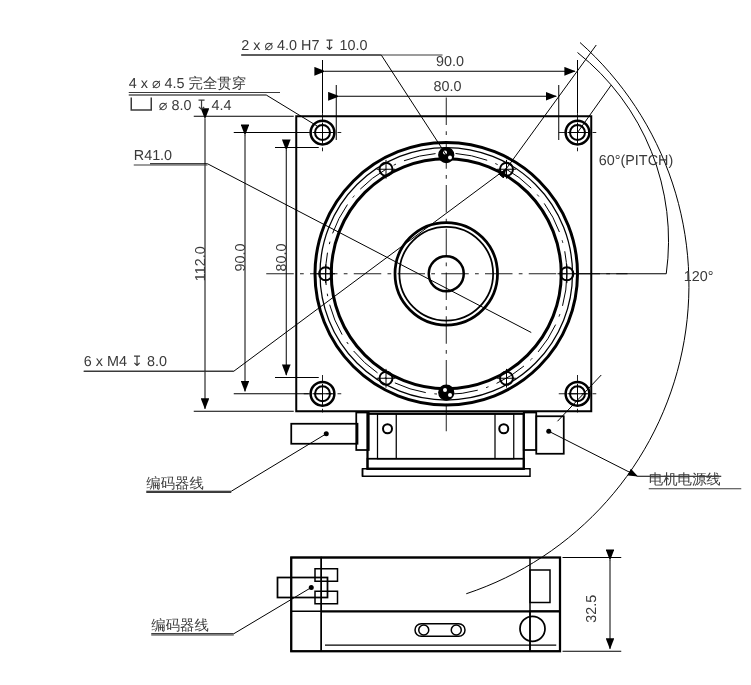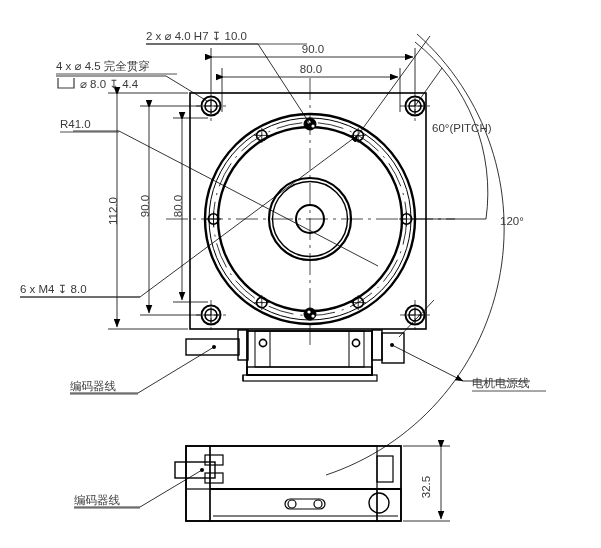--- a/index.html
+++ b/index.html
@@ -1,18 +1,18 @@
 <!DOCTYPE html>
 <html><head>
 <meta charset="utf-8">
 <style>
   html,body{margin:0;padding:0;background:#ffffff;}
   body{width:601px;height:548px;overflow:hidden;
        font-family:"Liberation Sans","DejaVu Sans",sans-serif;}
-  #stage{position:relative;width:505px;height:548px;background:#fff;}
+  #stage{position:relative;width:505px;height:548px;background:#fff;padding-left:47px;}
   svg{display:block;}
   .txt{font-family:"Liberation Sans","DejaVu Sans",sans-serif;fill:#3a3a3a;}
 </style>
 </head>
 <body>
 
 <div id="stage">
 <svg width="601" height="548" viewBox="0 0 601 548">
 
   <defs>

